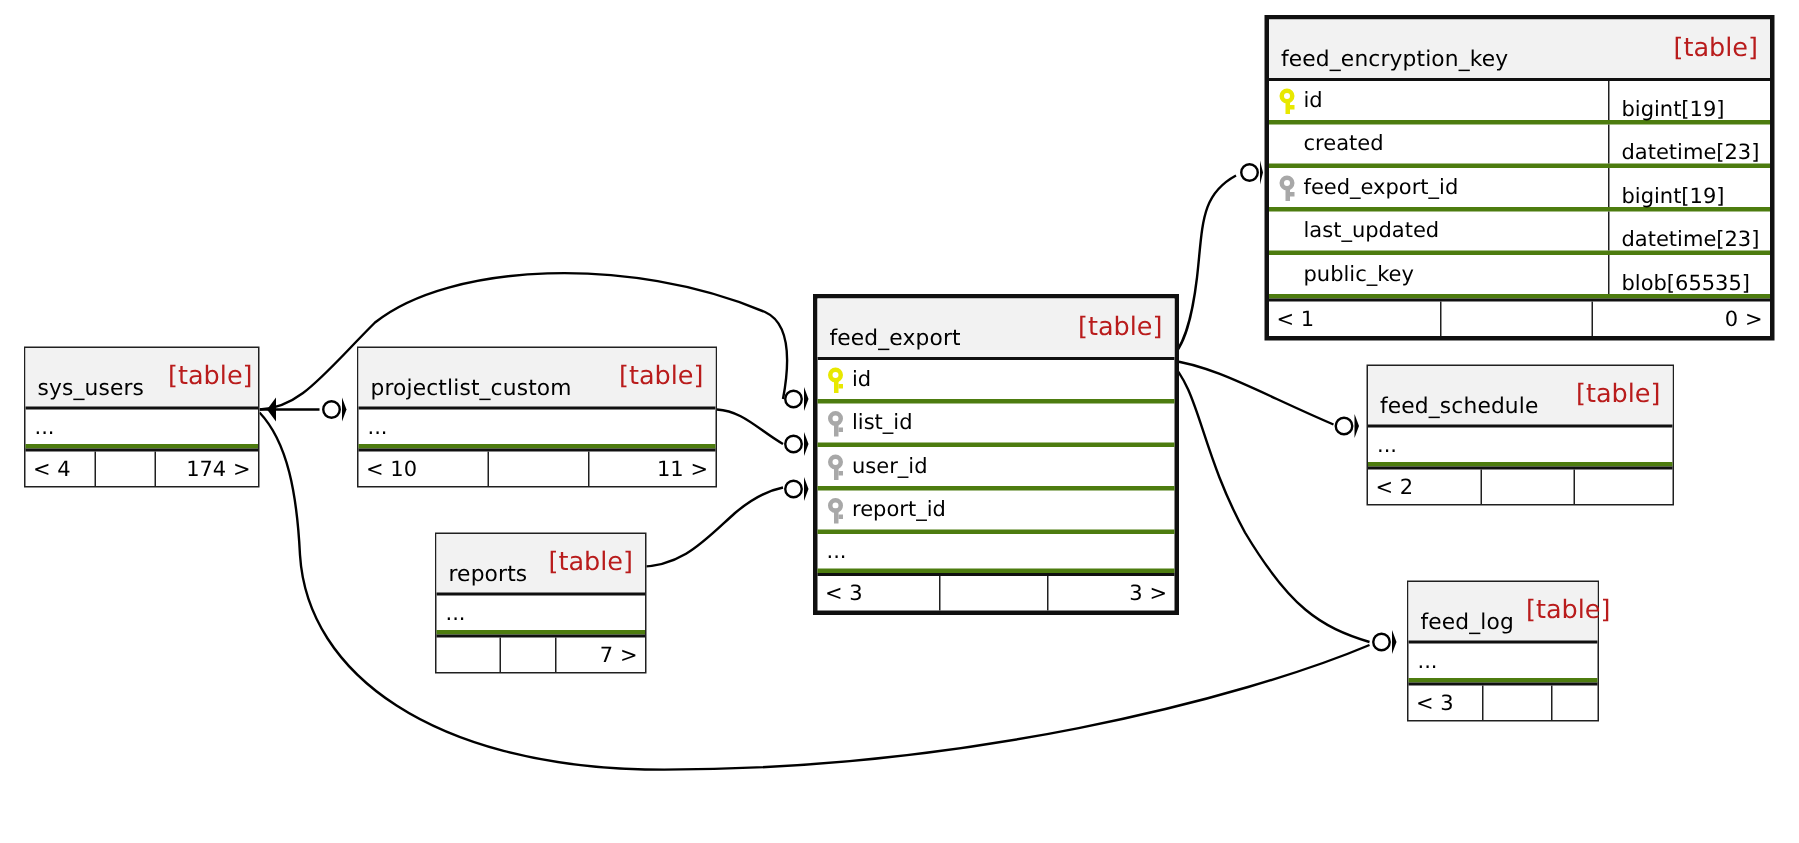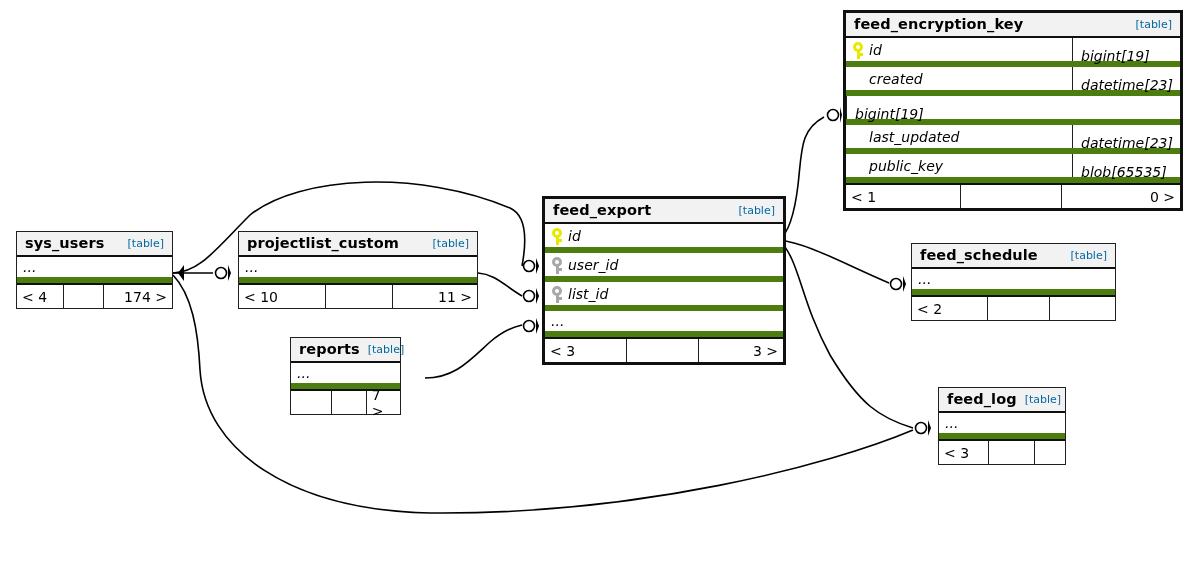--- a/index.html
+++ b/index.html
@@ -9,25 +9,25 @@
   #canvas{position:absolute;inset:0;}
   #edges{position:absolute;left:0;top:0;width:1199px;height:562px;pointer-events:none;}
 
   .table-node{position:absolute;background:#ffffff;border:1px solid #202020;
               box-sizing:border-box;}
   .table-node.thick{border:3px solid #101010;}
 
   .tbl-header{display:flex;align-items:center;justify-content:space-between;
               background:#f2f2f2;border-bottom:2px solid #101010;
               padding:3px 8px 4px 8px;box-sizing:border-box;}
-  .tbl-name{font-weight:bold;font-size:14.5px;letter-spacing:.1px;white-space:nowrap;}
-  .tbl-tag{font-size:11px;color:#0369a1;margin-left:16px;white-space:nowrap;}
-
-  .col-row{display:flex;align-items:center;border-bottom:6px solid #4d7c0f;
-           height:29px;box-sizing:border-box;font-style:italic;}
+  .tbl-name{font-weight:normal;font-size:14.5px;letter-spacing:.1px;white-space:nowrap;margin-top:16px;}
+  .tbl-tag{font-size:17px;color:#b91c1c;margin-left:16px;white-space:nowrap;}
+
+  .col-row{display:flex;align-items:center;border-bottom:3px solid #4d7c0f;
+           height:29px;box-sizing:border-box;}
   .col-row:last-of-type{border-bottom:none;}
   .col-left{display:flex;align-items:center;flex:1 1 auto;min-width:0;
             padding-left:6px;box-sizing:border-box;}
   .col-name{font-size:14px;white-space:nowrap;}
   .col-type{font-size:14px;white-space:nowrap;padding:12px 6px 0 8px;
             border-left:1px solid #202020;height:100%;display:flex;
             align-items:center;box-sizing:border-box;}
   .ellipsis-row{font-size:14px;padding-left:6px;}
 
   .keyicon{width:12px;height:18px;position:relative;margin-right:5px;flex:0 0 12px;}
@@ -112,20 +112,28 @@
       <span class="col-type" style="width:108px;">bigint[19]</span>
     </div>
     <div class="col-row">
       <span class="col-left">
         <span class="keyspacer"></span>
         <span class="col-name">created</span>
       </span>
       <span class="col-type" style="width:108px;">datetime[23]</span>
     </div>
     <div class="col-row">
+      <span class="col-left">
+        <span class="keyicon k-fk">
+            <i class="head"></i>
+            <i class="shaft"></i>
+            <i class="tooth"></i>
+          </span>
+        <span class="col-name">feed_export_id</span>
+      </span>
       <span class="col-type" style="width:108px;">bigint[19]</span>
     </div>
     <div class="col-row">
       <span class="col-left">
         <span class="keyspacer"></span>
         <span class="col-name">last_updated</span>
       </span>
       <span class="col-type" style="width:108px;">datetime[23]</span>
     </div>
     <div class="col-row">
@@ -157,31 +165,41 @@
         <span class="col-name">id</span>
       </span>
     </div>
     <div class="col-row">
       <span class="col-left">
         <span class="keyicon k-fk">
             <i class="head"></i>
             <i class="shaft"></i>
             <i class="tooth"></i>
           </span>
+        <span class="col-name">list_id</span>
+      </span>
+    </div>
+    <div class="col-row">
+      <span class="col-left">
+        <span class="keyicon k-fk">
+            <i class="head"></i>
+            <i class="shaft"></i>
+            <i class="tooth"></i>
+          </span>
         <span class="col-name">user_id</span>
       </span>
     </div>
     <div class="col-row">
       <span class="col-left">
         <span class="keyicon k-fk">
             <i class="head"></i>
             <i class="shaft"></i>
             <i class="tooth"></i>
           </span>
-        <span class="col-name">list_id</span>
+        <span class="col-name">report_id</span>
       </span>
     </div>
     <div class="col-row" style="height:26px;">
       <span class="ellipsis-row">...</span>
     </div>
     <div class="tbl-footer">
       <span class="fc left" style="width:82px;">&lt; 3</span>
       <span class="fc" style="width:72px;"></span>
       <span class="fc right" style="flex:1 1 auto;">3 &gt;</span>
     </div>
@@ -210,21 +228,21 @@
     <div class="col-row" style="height:26px;">
       <span class="ellipsis-row">...</span>
     </div>
     <div class="tbl-footer">
       <span class="fc left" style="width:87px;">&lt; 10</span>
       <span class="fc" style="width:67px;"></span>
       <span class="fc right" style="flex:1 1 auto;">11 &gt;</span>
     </div>
   </div>
 
-  <div class="table-node" style="left:290px;top:337px;width:111px;">
+  <div class="table-node" style="left:290px;top:355px;width:141px;">
     <div class="tbl-header">
       <span class="tbl-name">reports</span>
       <span class="tbl-tag" style="margin-left:8px;">[table]</span>
     </div>
     <div class="col-row" style="height:26px;">
       <span class="ellipsis-row">...</span>
     </div>
     <div class="tbl-footer">
       <span class="fc left" style="width:43px;"></span>
       <span class="fc" style="width:37px;"></span>

